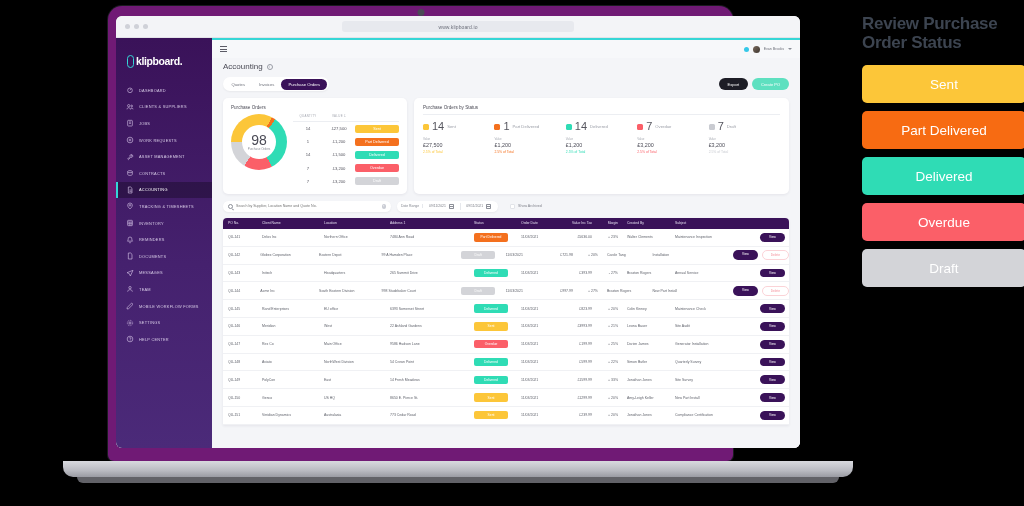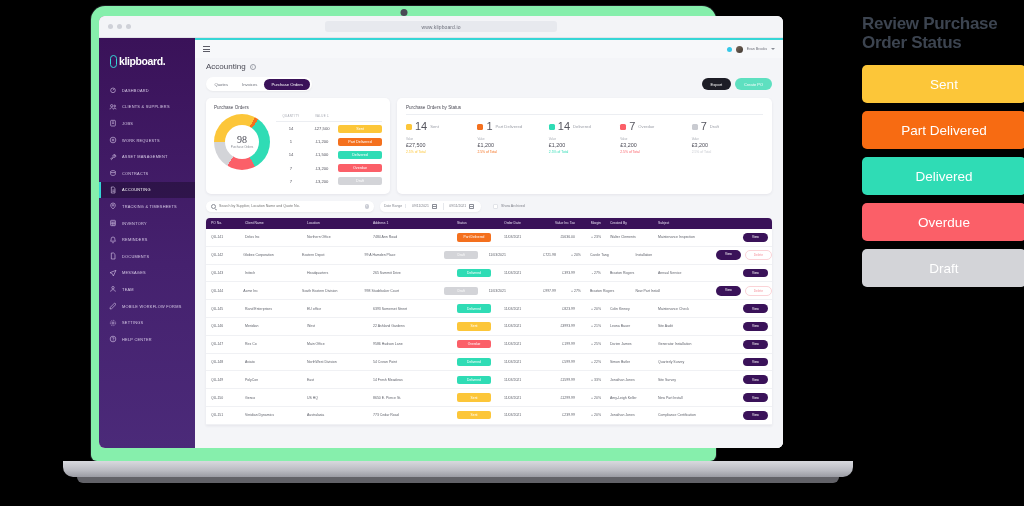--- a/index.html
+++ b/index.html
@@ -7,22 +7,22 @@
     width: 1024px; height: 506px;
     background: #000;
     font-family: "Liberation Sans", sans-serif;
     overflow: hidden;
   }
   .stage { position: relative; width: 1024px; height: 506px; background:#000; }
 
   
   .laptop { position:absolute; left:63px; top:6px; width:790px; height:475px; }
   .lid {
-    position:absolute; left:28px; top:0; width:625px; height:455px;
-    background:#86efac; border-radius:14px 14px 6px 6px;
+    position:absolute; left:45px; top:0; width:625px; height:455px;
+    background:#701a75; border-radius:14px 14px 6px 6px;
     box-shadow: 0 0 0 1px #1b1b20;
   }
   .lid-inner {
     position:absolute; left:8px; top:10px; width:684px; height:432px;
     background:#101014; border-radius:6px; overflow:hidden;
   }
   .camera { position:absolute; left:50%; top:3px; transform:translateX(-50%);
     width:7px; height:7px; border-radius:50%; background:#4a4a55; }
   .base { position:absolute; left:0; top:455px; width:790px; height:16px;
     background:linear-gradient(180deg,#d8d9de 0%, #b9bac1 60%, #9a9ba3 100%);
@@ -102,21 +102,21 @@
   .cards { display:flex; gap:7px; padding:7px 11px 0 11px; align-items:stretch; }
   .card { background:#fff; border-radius:5px; box-shadow:0 1px 3px rgba(30,20,60,.07); }
   .card-po { width:184px; padding:7px 8px 6px 8px; }
   .card-title { font-size:4.6px; color:#4c4c57; margin-bottom:4px; }
   .po-body { display:flex; gap:6px; align-items:flex-start; }
   .donut-wrap { position:relative; width:56px; height:56px; flex:0 0 56px; }
   .donut { width:56px; height:56px; border-radius:50%; }
   .donut-hole { position:absolute; left:11px; top:11px; width:34px; height:34px;
     background:#fff; border-radius:50%; display:flex; flex-direction:column;
     align-items:center; justify-content:center; }
-  .donut-num { font-size:10px; color:#4a4a55; line-height:1;font-family:Liberation Serif, serif; }
+  .donut-num { font-size:14px; color:#4a4a55; line-height:1; }
   .donut-cap { font-size:3px; color:#8b8e97; text-align:center; line-height:1.15; margin-top:1px;}
   .po-table { flex:1; }
   .po-hrow { display:flex; font-size:2.9px; color:#a6a9b2; letter-spacing:.3px;
     text-transform:uppercase; padding-bottom:3px; border-bottom:.5px solid #eceef2; }
   .po-c1 { width:30px; text-align:center; }
   .po-c2 { width:32px; text-align:center; }
   .po-c3 { flex:1; }
   .po-row { display:flex; align-items:center; padding:2.6px 0; }
   .po-qty { width:30px; text-align:center; font-size:4.2px; color:#55555f; }
   .po-val { width:32px; text-align:center; font-size:4.2px; color:#55555f; }

